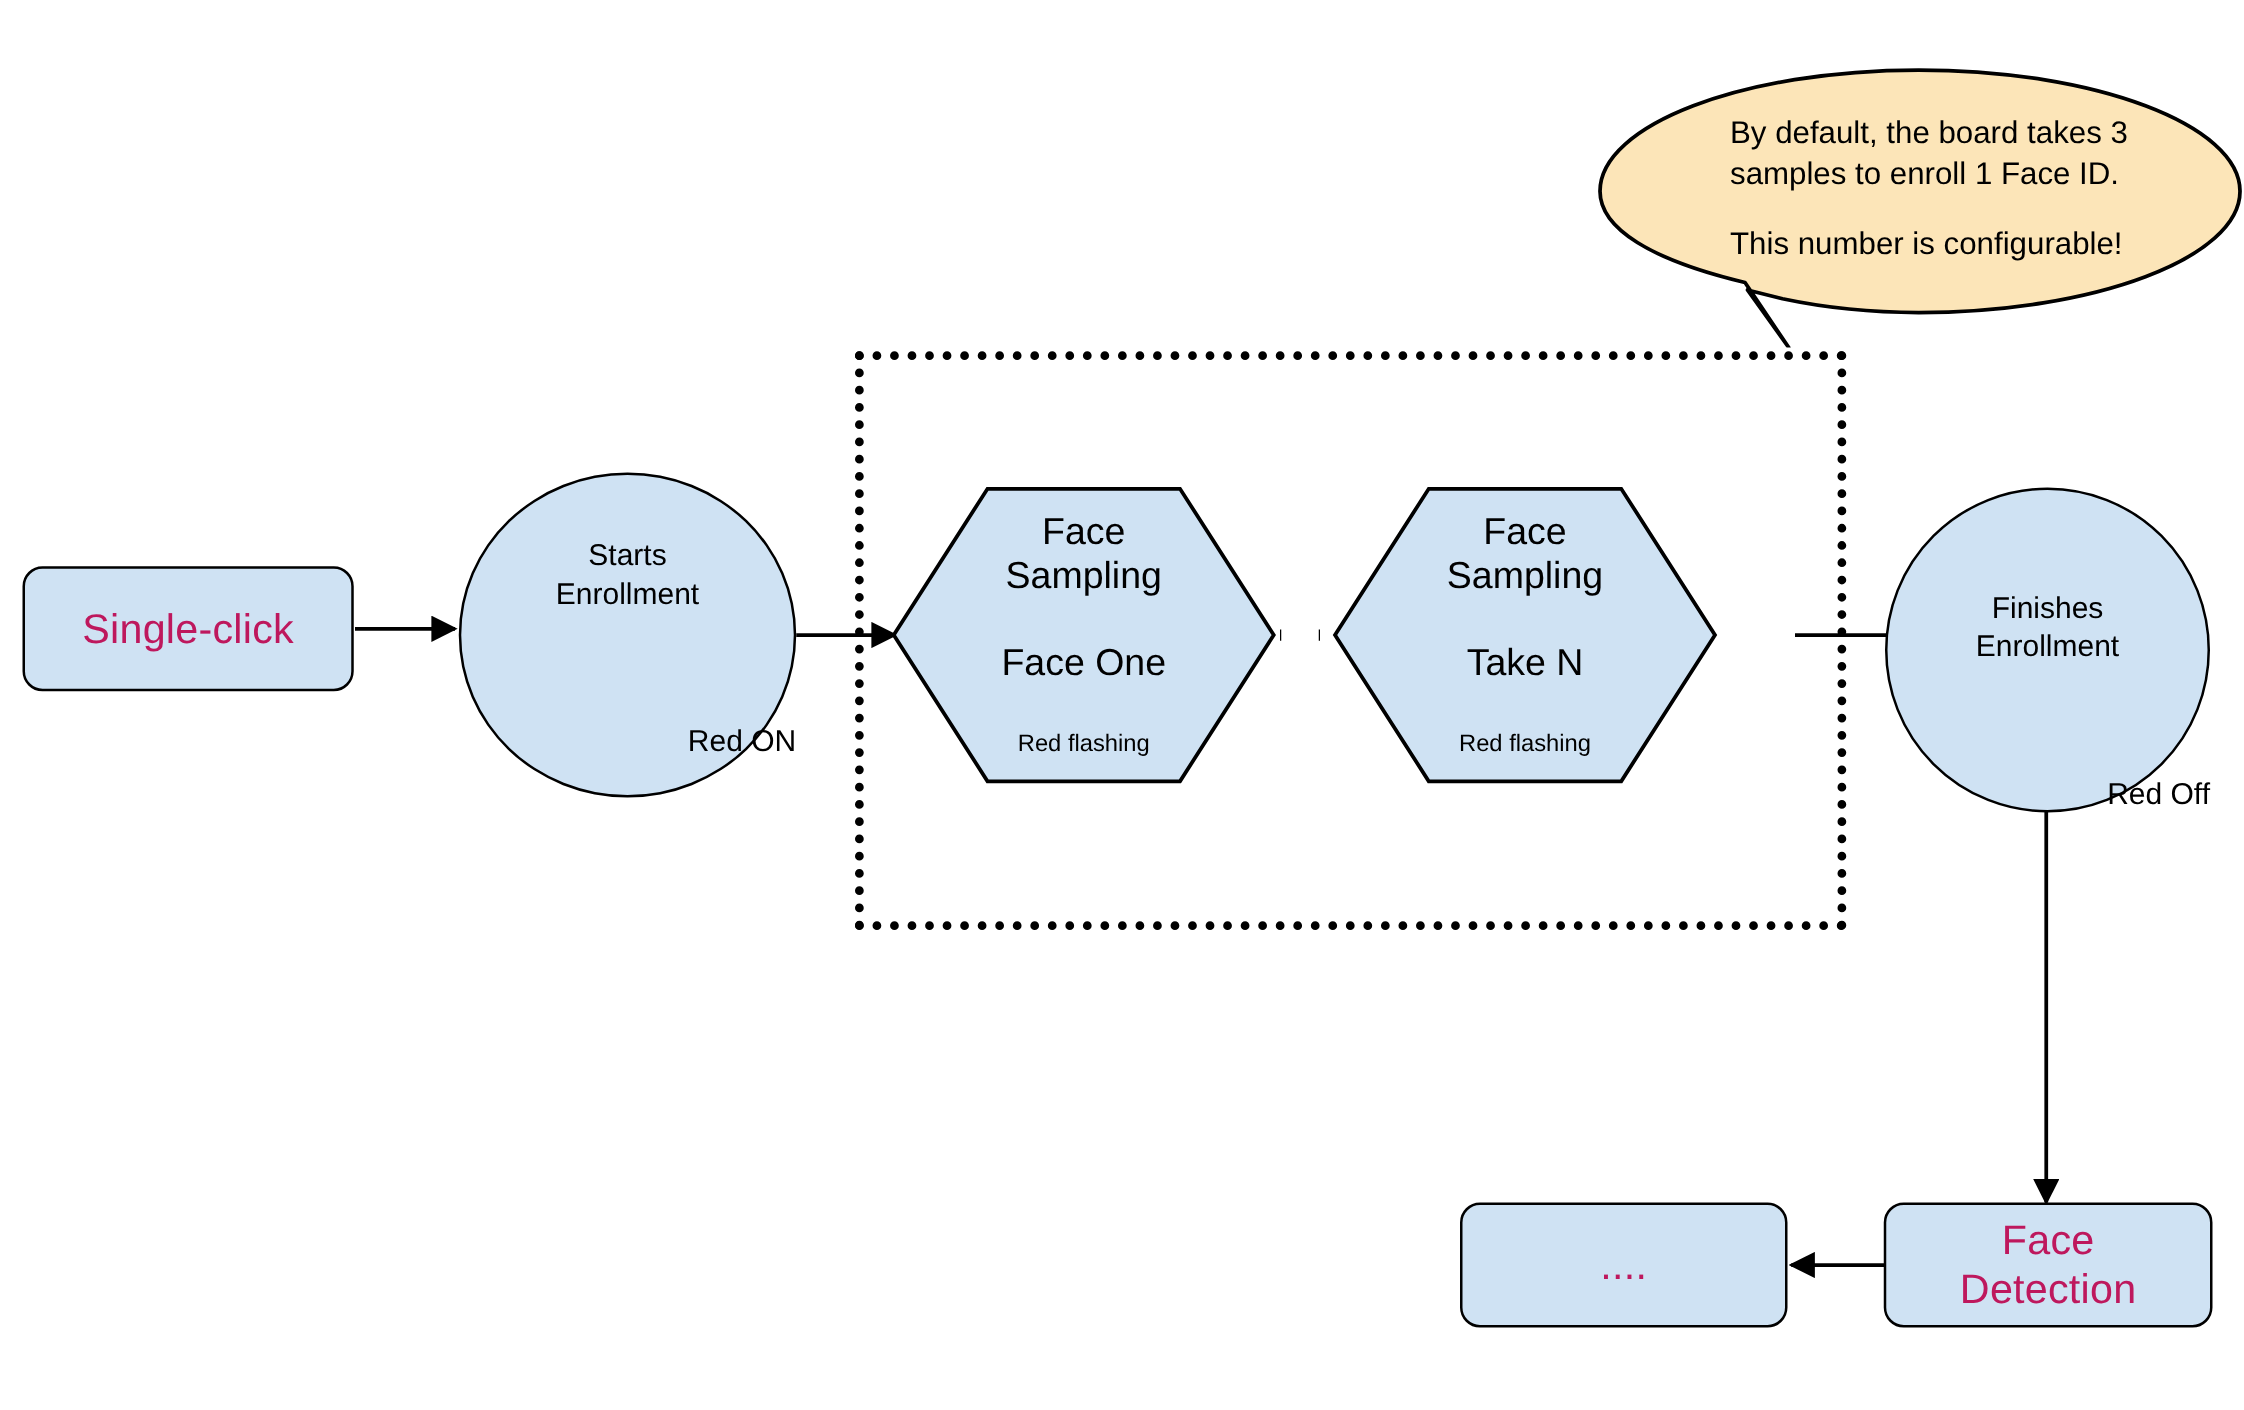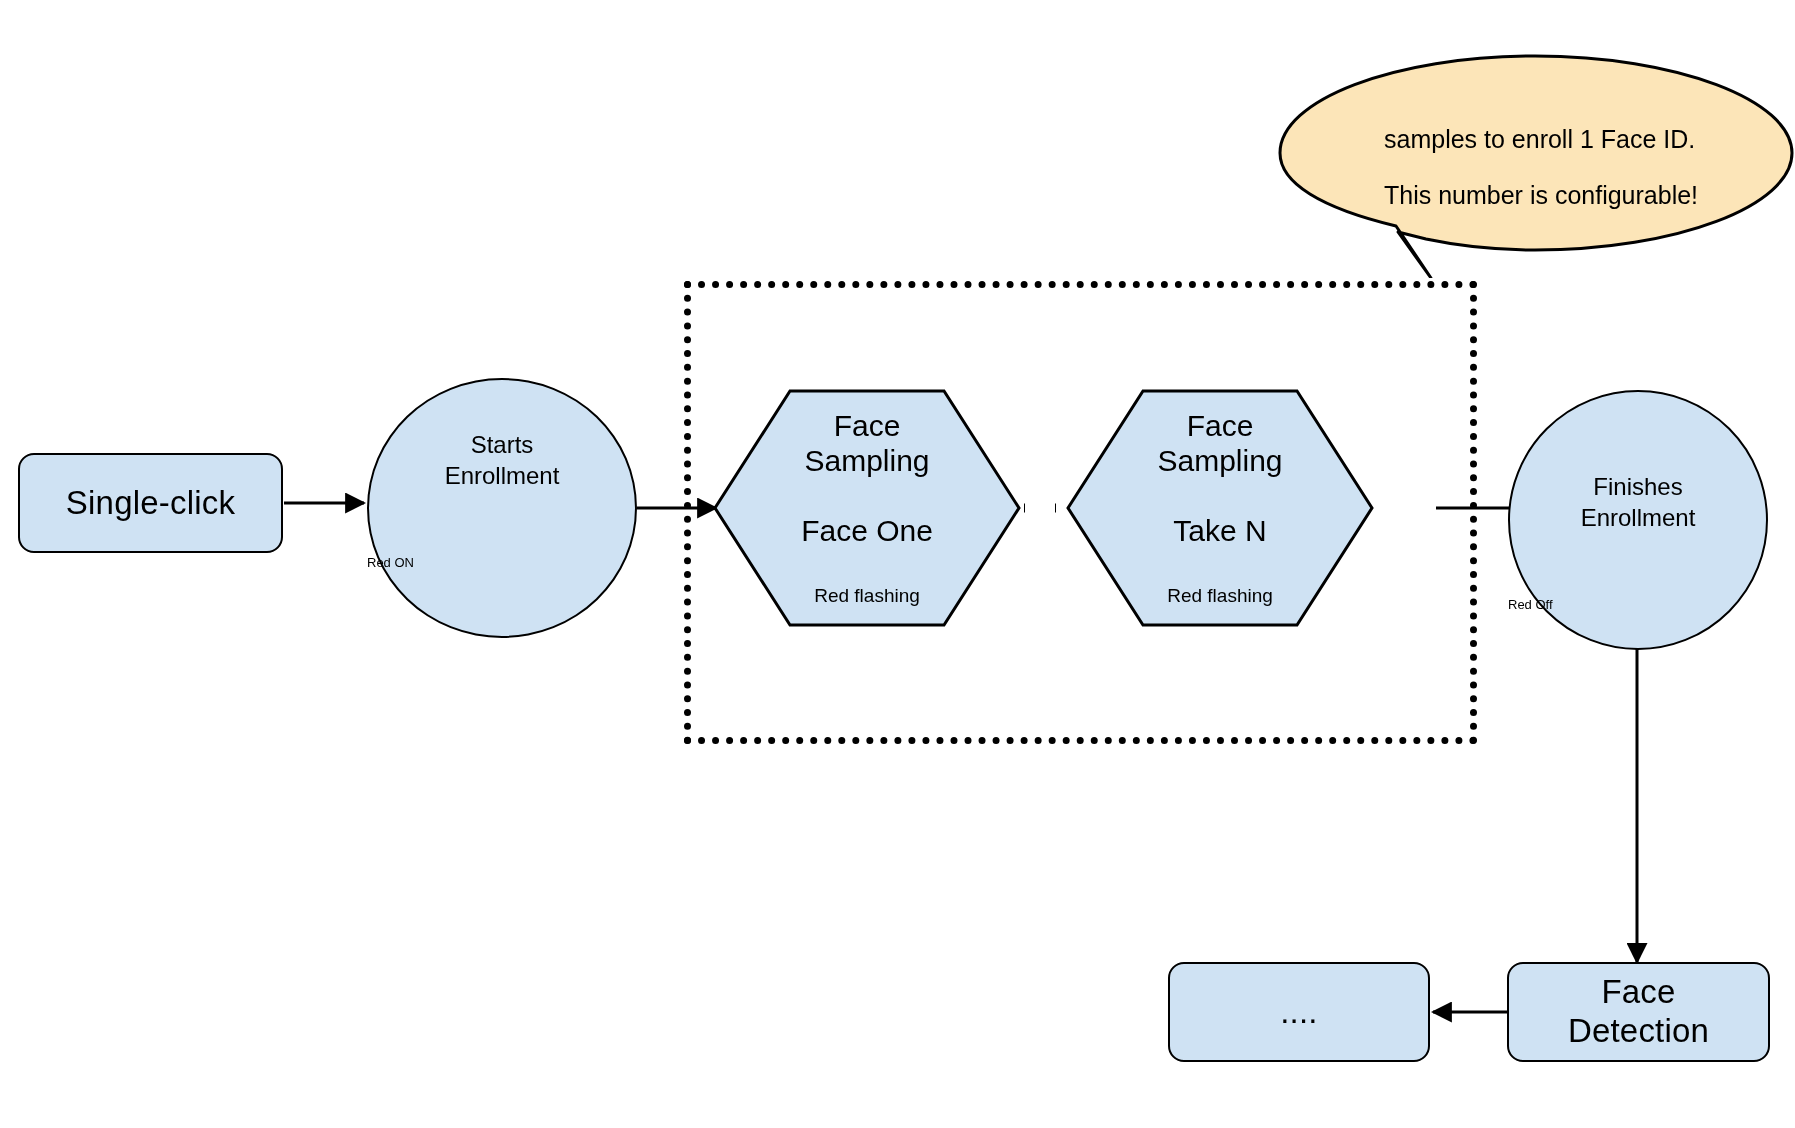--- a/index.html
+++ b/index.html
@@ -26,21 +26,21 @@
     height: 1128px;
     pointer-events: none;
   }
   .node {
     position: absolute;
     box-sizing: border-box;
     display: flex;
     flex-direction: column;
     align-items: center;
     justify-content: center;
-    color: #000000;
+    color: #be185d;
   }
 
   
   .rrect {
     background: #cfe2f3;
     border: 2.5px solid #000000;
     border-radius: 16px;
   }
   .rrect .main {
     font-size: 33px;
@@ -66,22 +66,23 @@
     left: 0;
     width: 100%;
     text-align: center;
     font-size: 24px;
     line-height: 1.22;
   }
   .circle-sub {
     position: absolute;
     left: 0;
     width: 100%;
-    text-align: left;
-    font-size: 13px;
+    text-align: right;
+    font-size: 24px;
+    margin-top: 25px;
   }
 
   
   .hex-wrap { position: absolute; }
   .hex-svg  { position: absolute; left:0; top:0; }
   .hex-title {
     position: absolute;
     left: 0; width: 100%;
     text-align: center;
     font-size: 30px;
@@ -201,17 +202,18 @@
       <path d="M 259 4
                C 400 4 516 48 516 101
                C 516 154 400 198 259 198
                C 220 198 183 194 150 187
                L 122 180
                L 155 226
                L 120 174
                C 45 156 4 131 4 101
                C 4 48 118 4 259 4 Z" fill="#fce5b8" stroke="#000000" stroke-width="3" stroke-linejoin="round"></path>
     </svg>
+    <div class="callout-text" style="left:108px; top:38px;">By default, the board takes 3</div>
     <div class="callout-text" style="left:108px; top:71px;">samples to enroll 1 Face ID.</div>
     <div class="callout-text" style="left:108px; top:127px;">This number is configurable!</div>
   </div>
 
 </div>
 
 </body></html>

